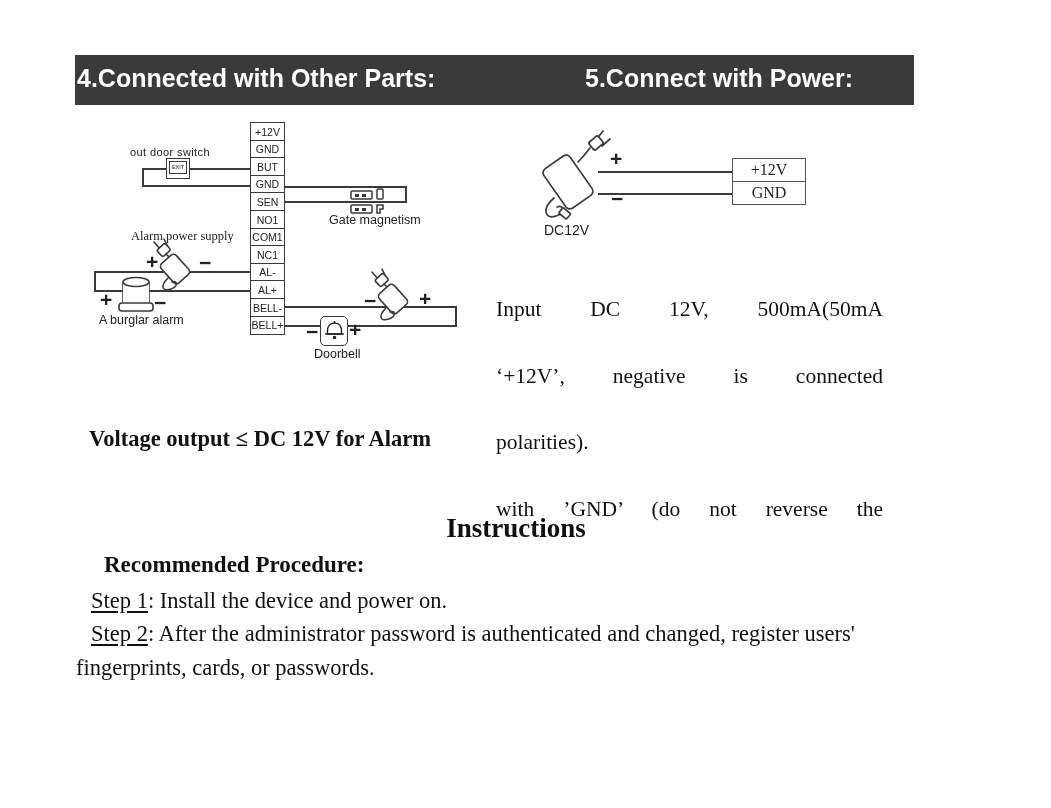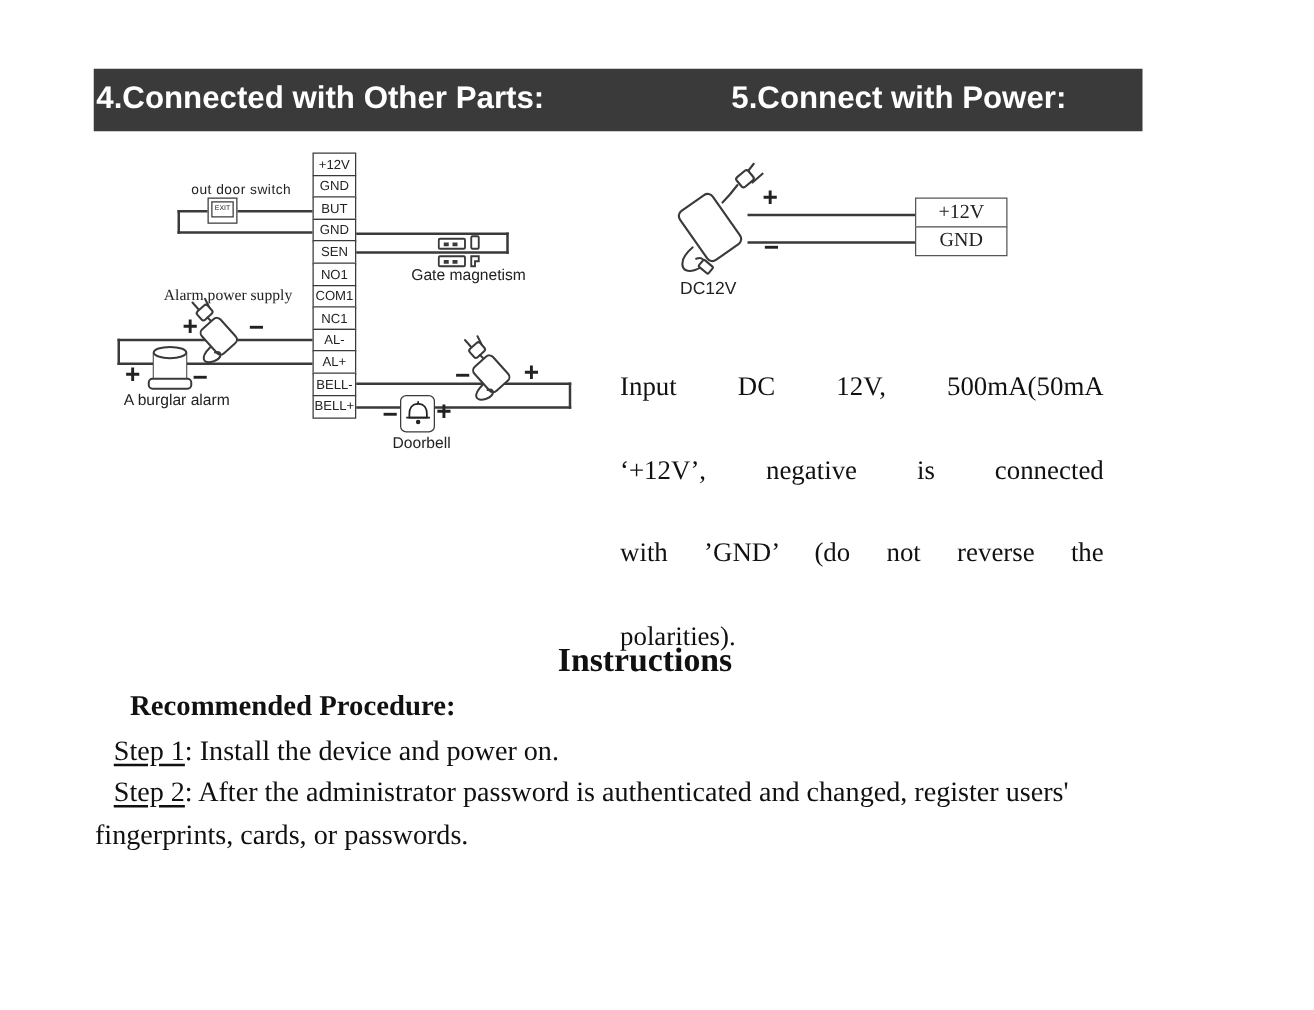--- a/index.html
+++ b/index.html
@@ -90,21 +90,21 @@
     <div class="tcell">NC1</div>
     <div class="tcell">AL-</div>
     <div class="tcell">AL+</div>
     <div class="tcell">BELL-</div>
     <div class="tcell">BELL+</div>
   </div>
 
   <div class="exitbtn">
     <div class="inner">EXIT</div>
   </div>
-  <div class="lbl lbl-small" style="left:153px;top:146px;">out door switch</div>
+  <div class="lbl lbl-small" style="left:130px;top:146px;">out door switch</div>
 
   <svg class="icon" style="left:350px;top:188px;" width="40" height="30" viewBox="0 0 40 30">
     <g stroke="#3a3a3a" fill="#fff" stroke-width="1.5">
       <rect x="1" y="3" width="21" height="8" rx="1"></rect>
       <rect x="5" y="6" width="4" height="3" fill="#3a3a3a" stroke="none"></rect>
       <rect x="12" y="6" width="4" height="3" fill="#3a3a3a" stroke="none"></rect>
       <rect x="27" y="1" width="6" height="10" rx="1"></rect>
       <rect x="1" y="17" width="21" height="8" rx="1"></rect>
       <rect x="5" y="20" width="4" height="3" fill="#3a3a3a" stroke="none"></rect>
       <rect x="12" y="20" width="4" height="3" fill="#3a3a3a" stroke="none"></rect>
@@ -185,24 +185,25 @@
   <div class="lbl lbl-dc" style="left:544px;top:222px;">DC12V</div>
 
   <div class="rbox">
     <div class="rcell">+12V</div>
     <div class="rcell">GND</div>
   </div>
 
   <div class="para">
     <div class="pline">Input DC 12V, 500mA(50mA</div>
     <div class="pline">‘+12V’, negative is connected</div>
+    <div class="pline last">polarities).</div>
     <div class="pline">with ’GND’ (do not reverse the</div>
-    <div class="pline last">polarities).</div>
-  </div>
-
+  </div>
+
+  <div class="voltage">Voltage output ≤ DC 12V for Alarm</div>
 
   <div class="instr-title">Instructions</div>
   <div class="rec">Recommended Procedure:</div>
   <div class="steps">
     <div><span class="step-label">Step 1</span><span>: Install the device and power on.</span></div>
     <div><span class="step-label">Step 2</span><span>: After the administrator password is authenticated and changed, register users' fingerprints, cards, or passwords.</span></div>
   </div>
 
 </div>
 

